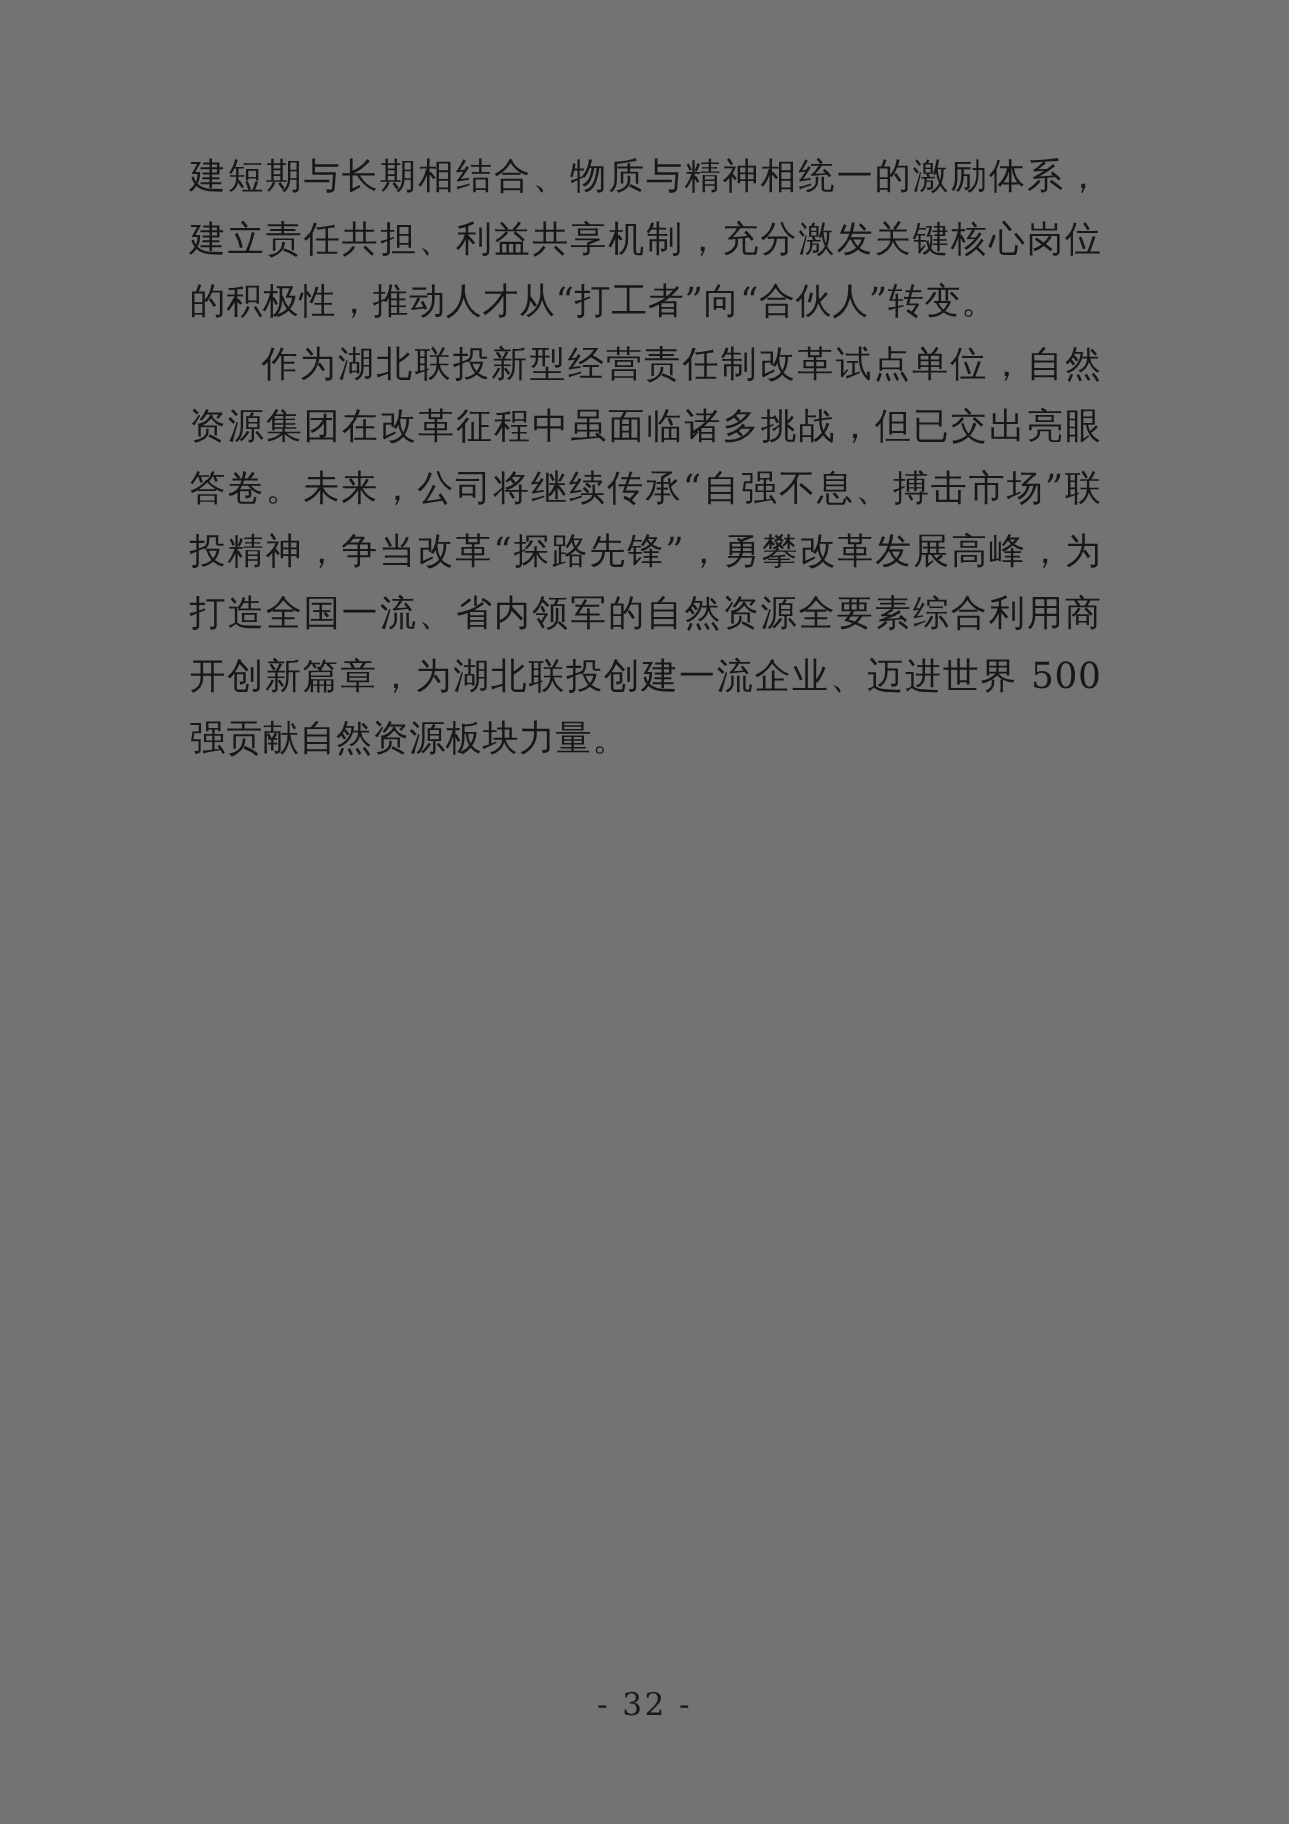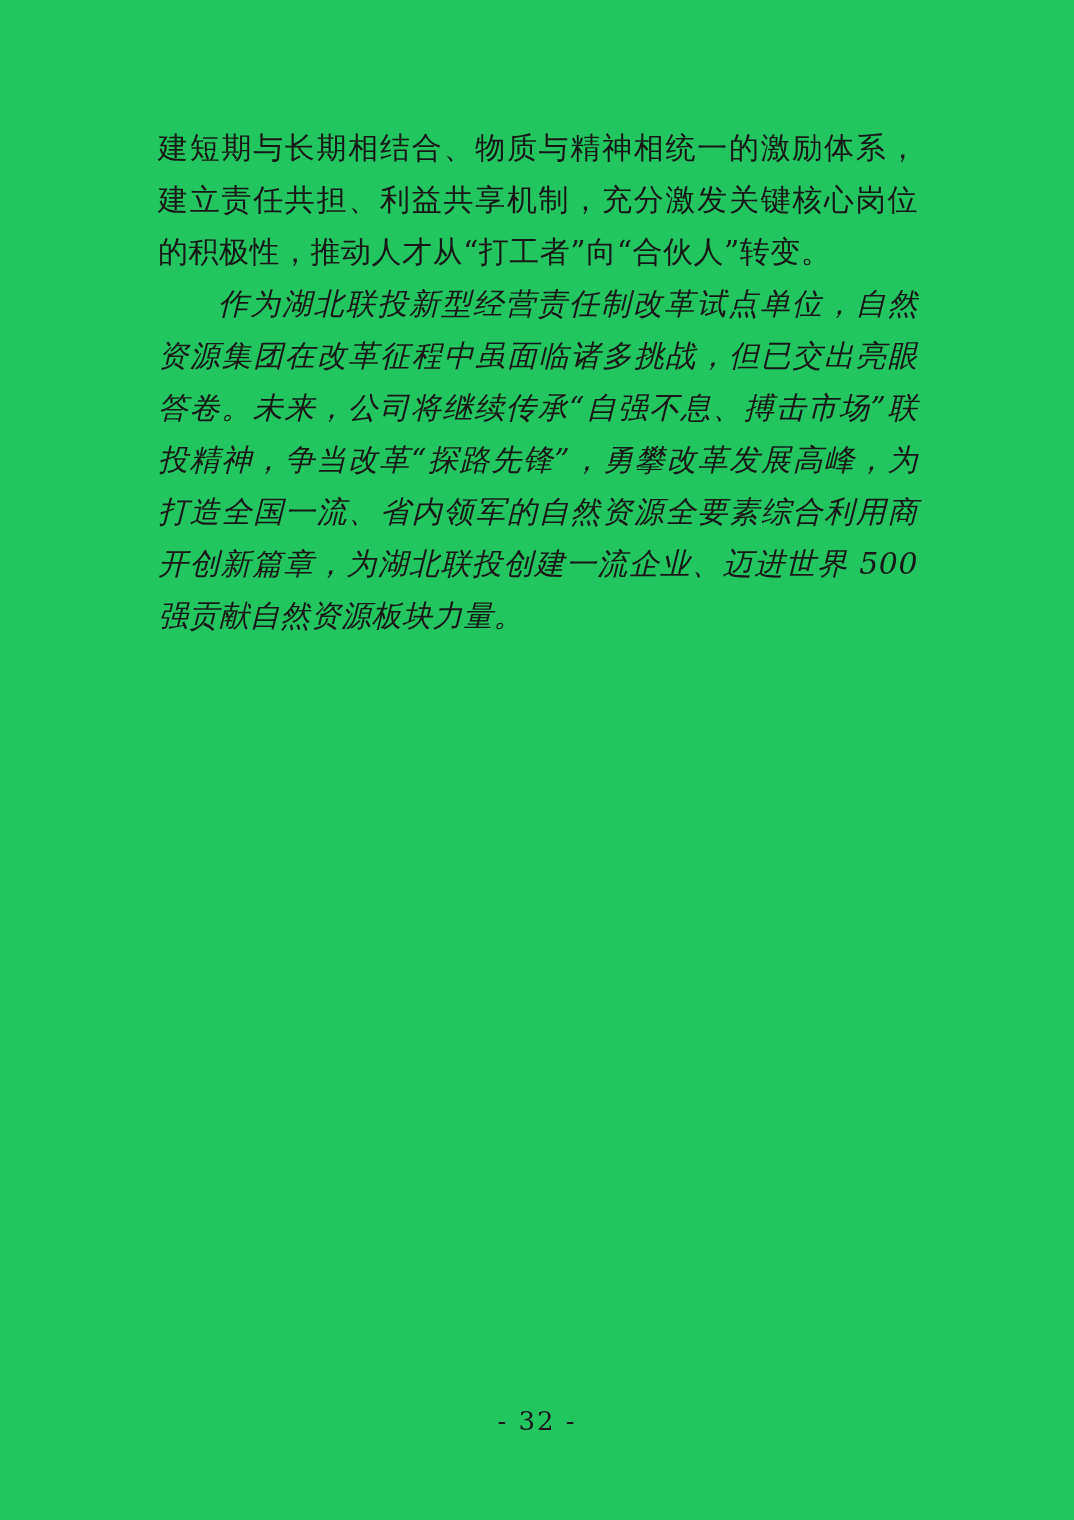--- a/index.html
+++ b/index.html
@@ -14,21 +14,21 @@
     font-family: "DejaVu Serif", "Liberation Serif", serif;
     color: #1a1a1a;
     overflow: hidden;
   }
   .page {
     position: absolute;
     top: 0;
     left: 0;
     width: 1074px;
     height: 1520px;
-    background: #22c55e;
+    background: #737373;
   }
   .content {
     position: absolute;
     left: 158px;
     top: 122px;
     width: 760px;
   }
   .para {
     font-size: 30px;
     line-height: 52px;
@@ -37,21 +37,20 @@
     text-justify: inter-character;
     margin: 0 0 0 0;
     color: #171717;
     font-family: "DejaVu Serif", "Liberation Serif", serif;
   }
   .para.indent {
     text-indent: 60px;
   }
   .para + .para {
     margin-top: 0px;
-    font-style: italic;
   }
   .footer {
     position: absolute;
     left: 0;
     top: 1406px;
     width: 1074px;
     text-align: center;
   }
   .page-number {
     font-size: 26px;

